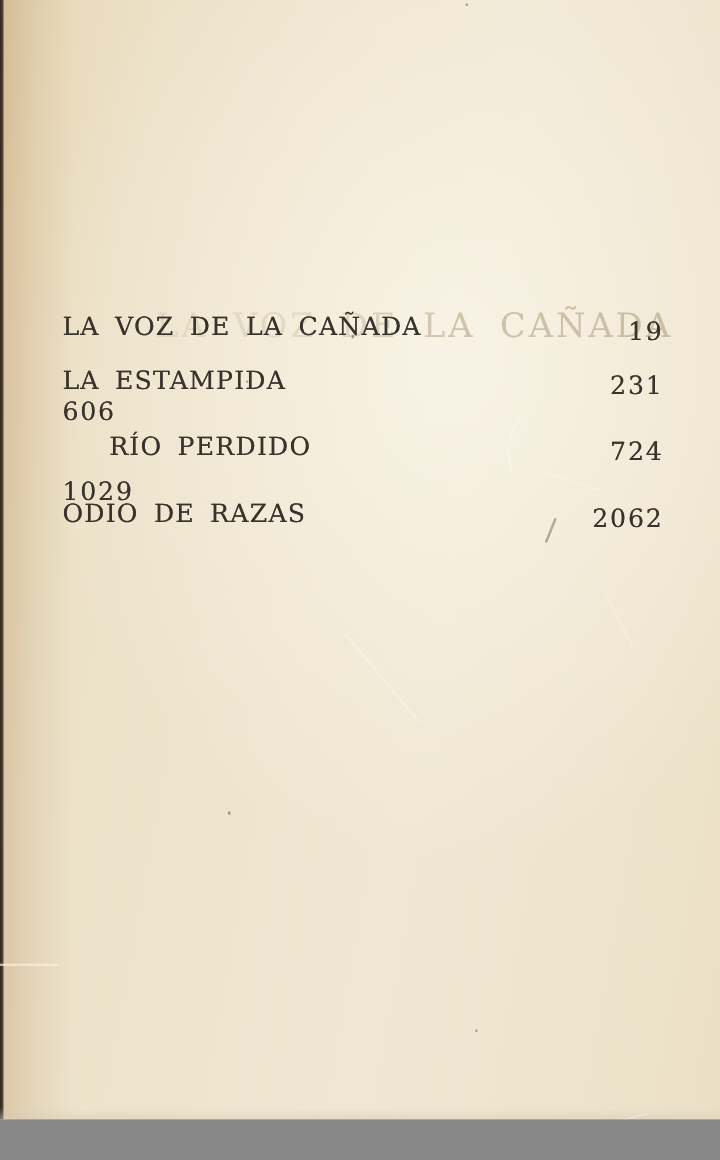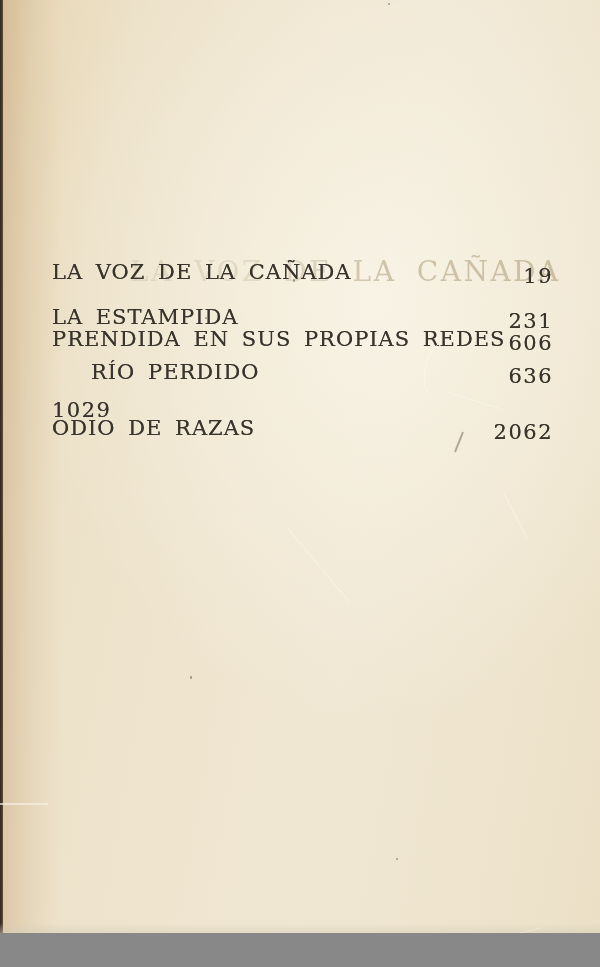--- a/index.html
+++ b/index.html
@@ -89,26 +89,25 @@
   <div>
     <div class="toc-row">
       <span>LA VOZ DE LA CAÑADA</span>
       <span class="toc-num">19</span>
     </div>
     <div class="toc-row">
       <span>LA ESTAMPIDA</span>
       <span class="toc-num">231</span>
     </div>
     <div class="toc-row">
-      <span>PRENDIDA EN SUS PROPIAS REDES</span>
       <span class="toc-num">606</span>
     </div>
     <div class="toc-row">
       <span>RÍO PERDIDO</span>
-      <span class="toc-num">636</span>
+      <span class="toc-num">724</span>
     </div>
     <div class="toc-row">
       <span class="toc-num">1029</span>
     </div>
     <div class="toc-row">
       <span>ODIO DE RAZAS</span>
       <span class="toc-num">2062</span>
     </div>
   </div>
 

